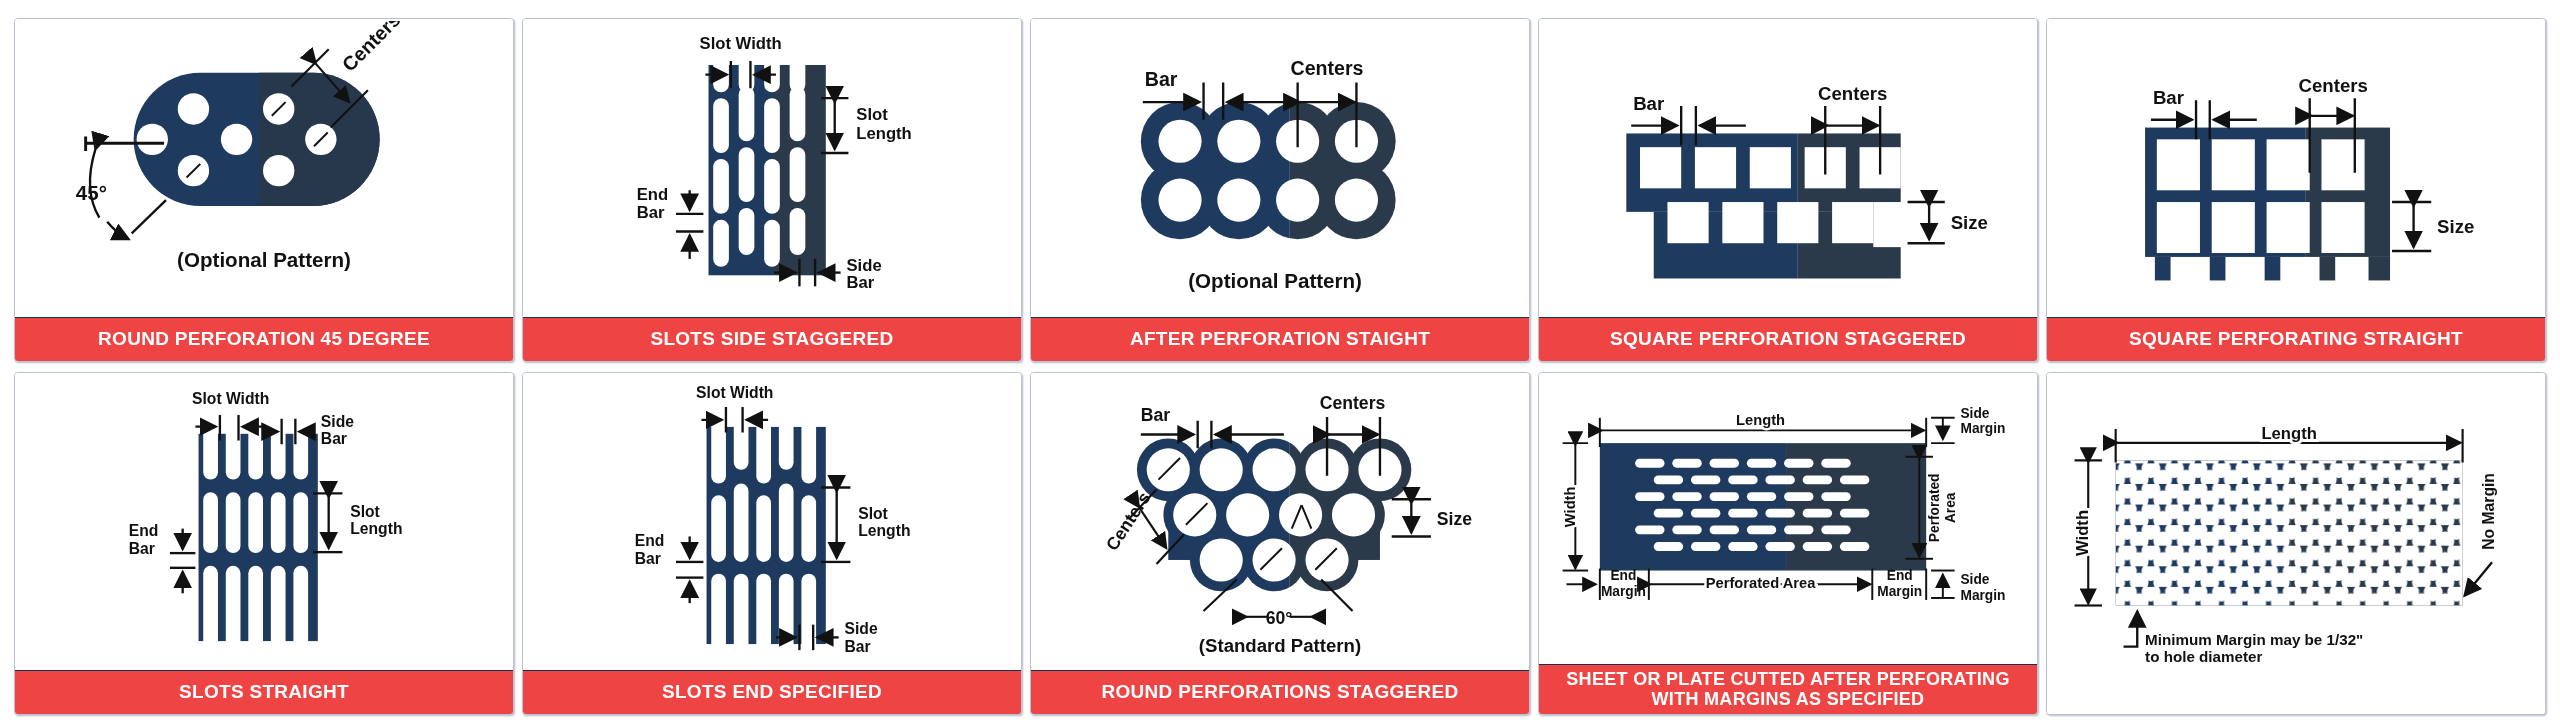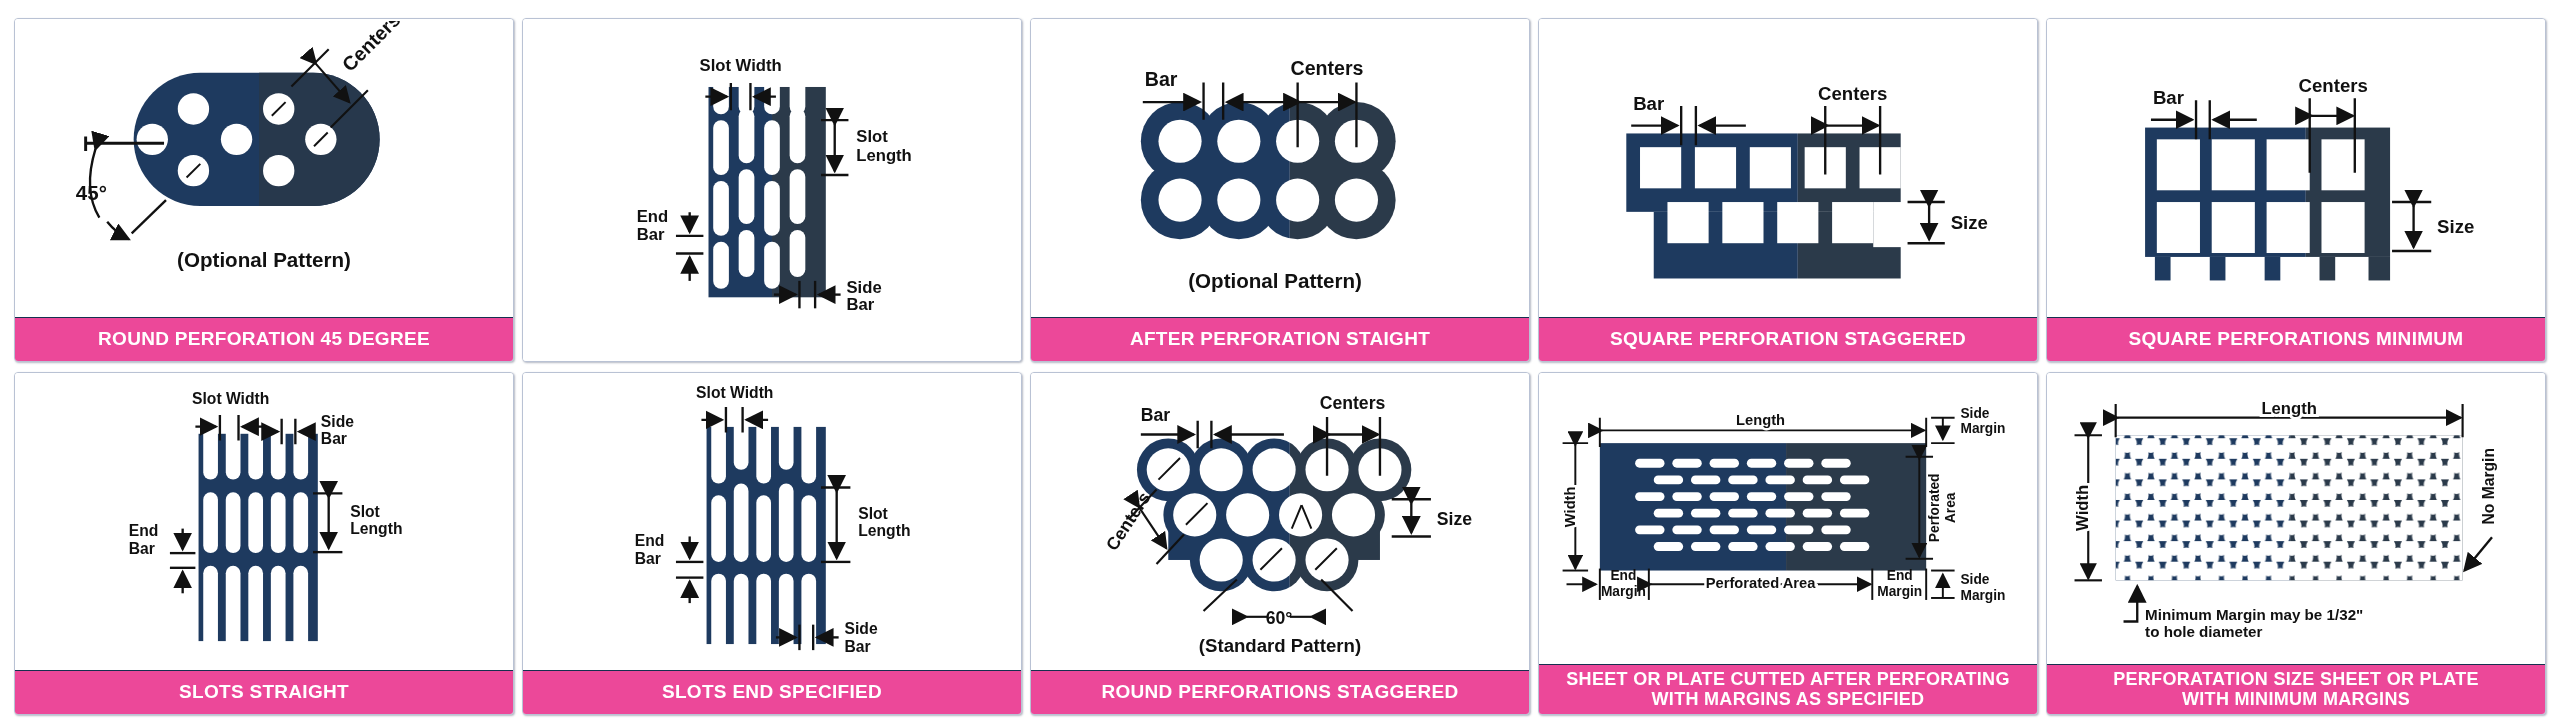--- a/index.html
+++ b/index.html
@@ -37,21 +37,21 @@
     background: #ffffff;
     min-height: 0;
     display: flex;
     align-items: center;
     justify-content: center;
     padding: 2px 4px;
   }
   .card-figure svg { width: 100%; height: 100%; display: block; }
   .card-caption {
     flex: 0 0 auto;
-    background: #ec4899;
+    background: #ef4444;
     color: #ffffff;
     text-align: center;
     font-weight: bold;
     font-size: 19px;
     letter-spacing: 0.3px;
     line-height: 1.12;
     padding: 7px 6px 8px 6px;
     min-height: 44px;
     display: flex;
     align-items: center;
@@ -172,20 +172,23 @@
         <g stroke="#111" stroke-width="2.4" fill="none">
           <line x1="278" y1="238" x2="278" y2="266"></line>
           <line x1="294" y1="238" x2="294" y2="266"></line>
           <line x1="252" y1="252" x2="274" y2="252" marker-end="url(#ah2)"></line>
           <line x1="320" y1="252" x2="298" y2="252" marker-end="url(#ah2)"></line>
         </g>
         <text x="326" y="250" fill="#111" font-size="17" font-weight="bold" font-family="'Liberation Sans',sans-serif">Side</text>
         <text x="326" y="268" fill="#111" font-size="17" font-weight="bold" font-family="'Liberation Sans',sans-serif">Bar</text>
       </svg>
     </div>
+    <div class="card-caption">
+      <span class="cap-inner">SLOTS SIDE STAGGERED</span>
+    </div>
   </div>
 
   <div class="card">
     <div class="card-figure">
       <svg viewBox="0 0 500 290" preserveAspectRatio="xMidYMid meet">
         <defs>
           <marker id="ah3" markerWidth="8" markerHeight="8" refX="7" refY="4" orient="auto">
             <path d="M0,0 L8,4 L0,8 z" fill="#111"></path>
           </marker>
           <mask id="m3">
@@ -344,21 +347,21 @@
         <text x="288" y="68" text-anchor="middle" fill="#111" font-size="19" font-weight="bold" font-family="'Liberation Sans',sans-serif">Centers</text>
         <g stroke="#111" stroke-width="2.4" fill="none">
           <line x1="348" y1="180" x2="388" y2="180"></line>
           <line x1="348" y1="230" x2="388" y2="230"></line>
           <line x1="370" y1="184" x2="370" y2="226" marker-start="url(#ah5)" marker-end="url(#ah5)"></line>
         </g>
         <text x="394" y="212" fill="#111" font-size="19" font-weight="bold" font-family="'Liberation Sans',sans-serif">Size</text>
       </svg>
     </div>
     <div class="card-caption">
-      <span class="cap-inner">SQUARE PERFORATIONS MINIMUM</span>
+      <span class="cap-inner">SQUARE PERFORATING STRAIGHT</span>
     </div>
   </div>
 
   <div class="card">
     <div class="card-figure">
       <svg viewBox="0 0 500 290" preserveAspectRatio="xMidYMid meet">
         <defs>
           <marker id="ah6" markerWidth="8" markerHeight="8" refX="7" refY="4" orient="auto">
             <path d="M0,0 L8,4 L0,8 z" fill="#111"></path>
           </marker>
@@ -726,19 +729,15 @@
           <line x1="450" y1="164" x2="422" y2="198" marker-end="url(#ah10)"></line>
         </g>
         <text x="452" y="112" text-anchor="middle" fill="#111" font-size="16" font-weight="bold" font-family="'Liberation Sans',sans-serif" transform="rotate(-90 452 112)">No Margin</text>
         <g stroke="#111" stroke-width="2.4" fill="none">
           <path d="M74,250 H88 V214" marker-end="url(#ah10)"></path>
         </g>
         <text x="96" y="248" fill="#111" font-size="15.5" font-weight="bold" font-family="'Liberation Sans',sans-serif">Minimum Margin may be 1/32"</text>
         <text x="96" y="266" fill="#111" font-size="15.5" font-weight="bold" font-family="'Liberation Sans',sans-serif">to hole diameter</text>
       </svg>
     </div>
-    <div class="card-caption two-line">
-      <span class="cap-inner">PERFORATATION SIZE SHEET OR PLATE
-WITH MINIMUM MARGINS</span>
-    </div>
   </div>
 
 </div>
 
 </body></html>

